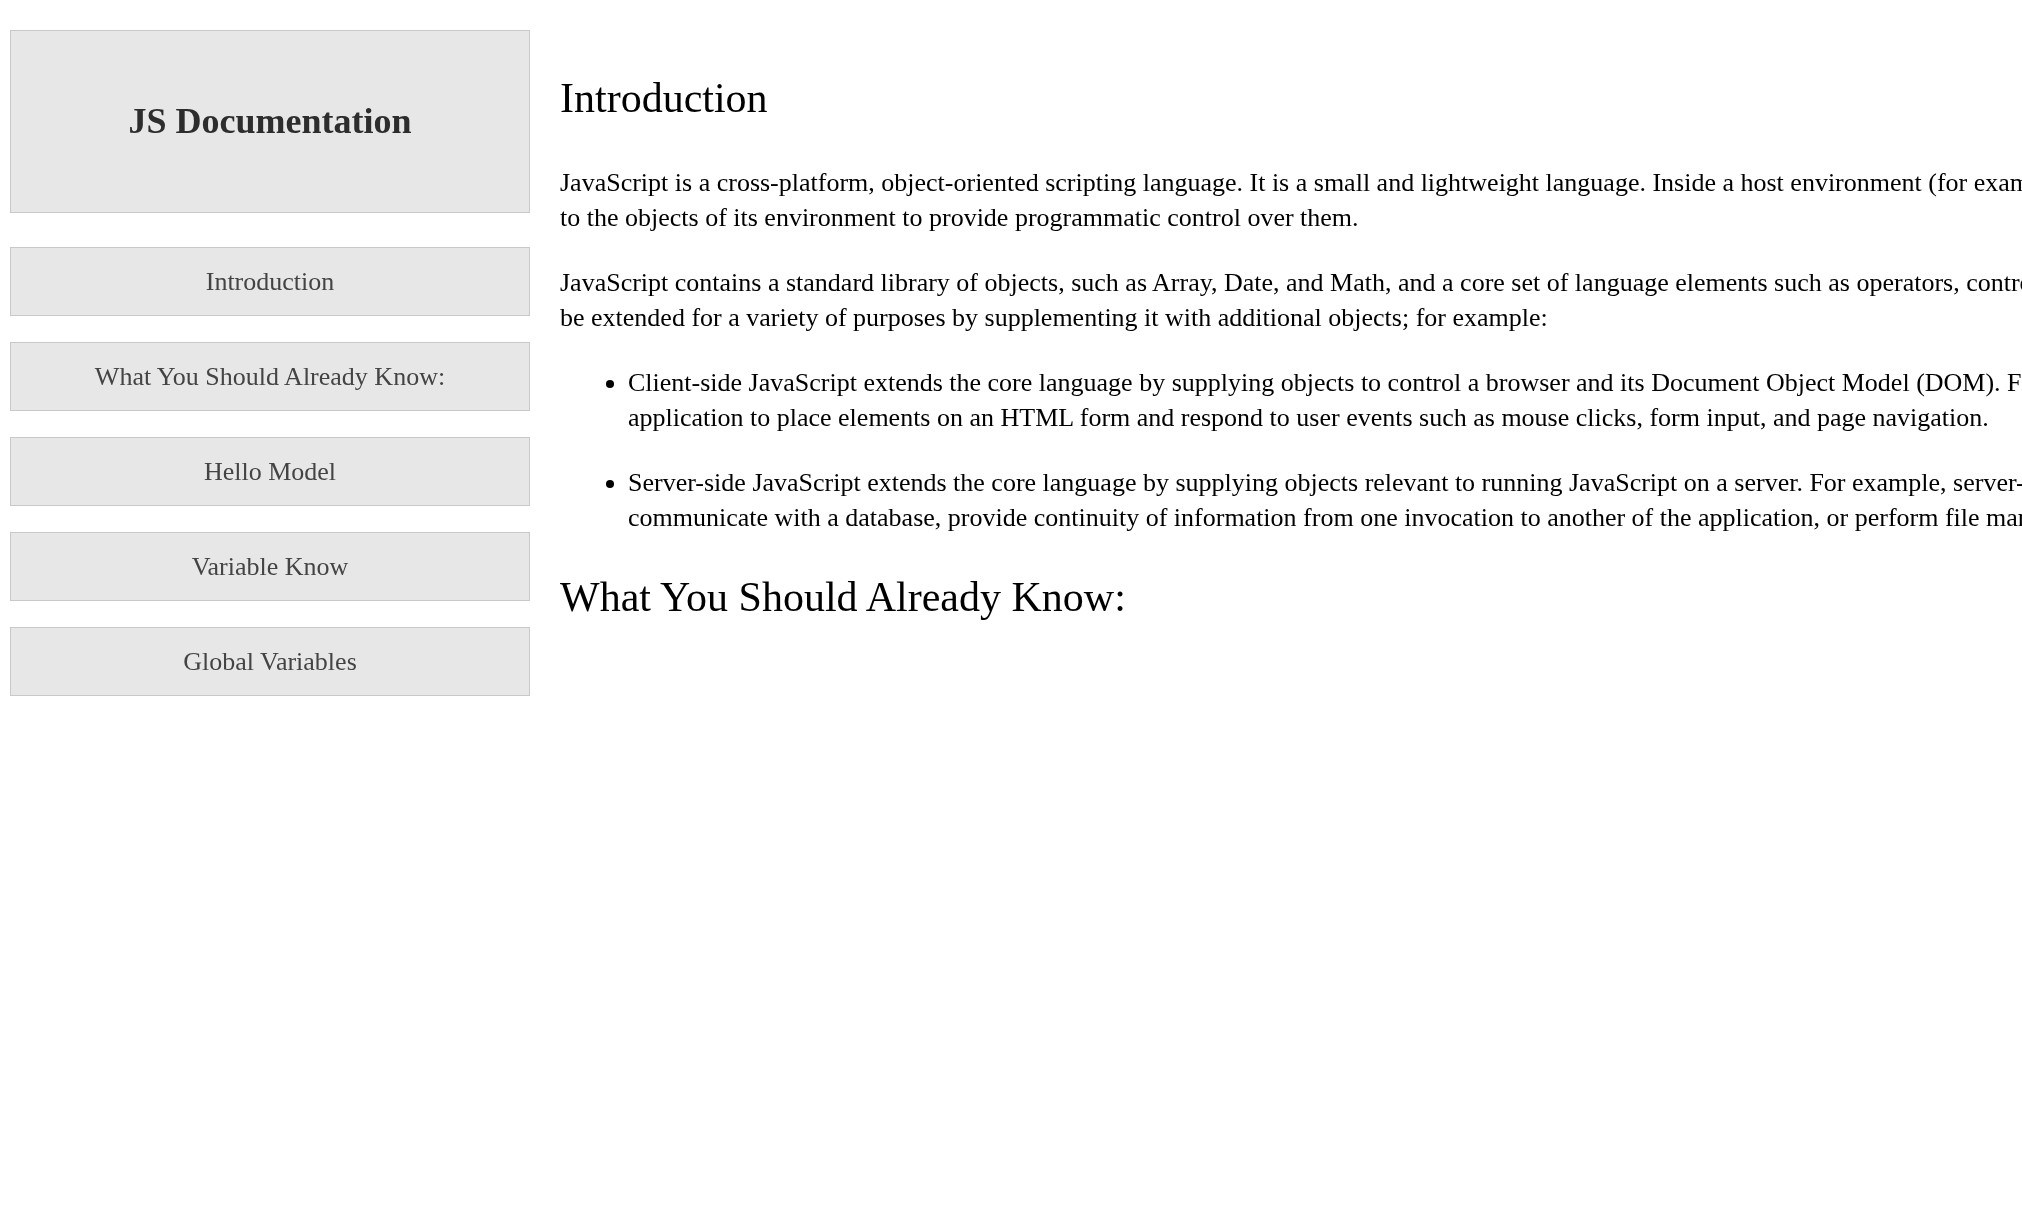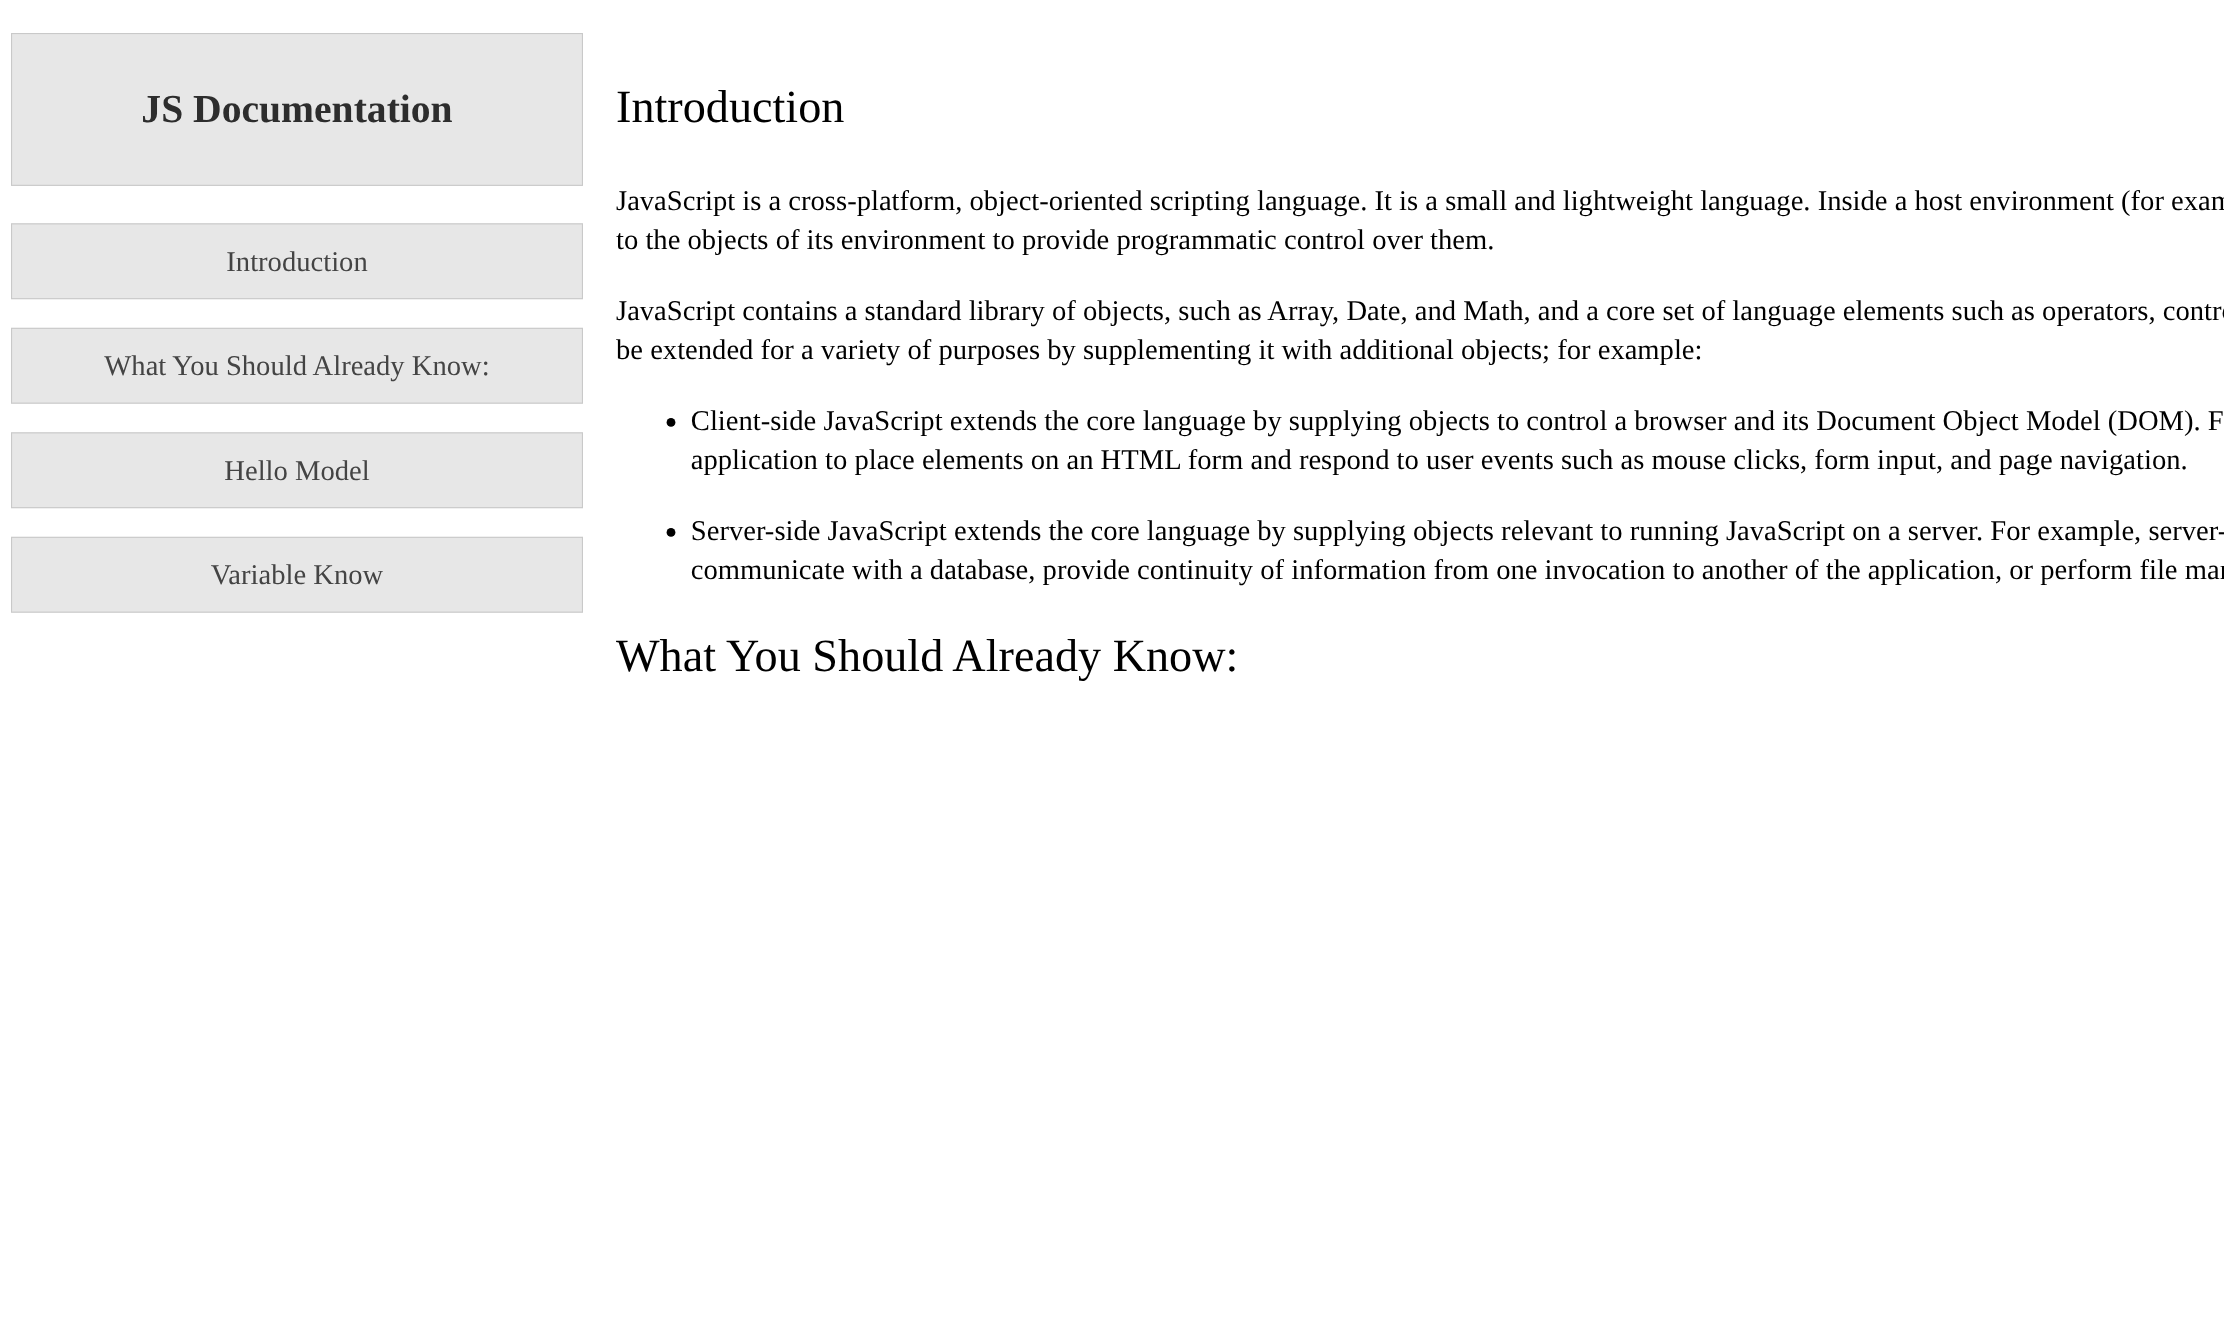--- a/index.html
+++ b/index.html
@@ -20,21 +20,21 @@
     }
     .sidebar {
       width: 540px;
       flex-shrink: 0;
       padding: 30px 10px 10px 10px;
     }
     .sidebar-header {
       background: #e7e7e7;
       border: 1px solid #c9c9c9;
       text-align: center;
-      padding: 44px 10px;
+      padding: 66px 10px;
       margin-bottom: 34px;
     }
     .sidebar-header h1 {
       font-size: 36px;
       font-weight: bold;
       color: #2d2d2d;
     }
     .nav-list {
       list-style: none;
       padding: 0;
@@ -84,20 +84,21 @@
 <div class="layout">
   <nav class="sidebar">
     <header class="sidebar-header">
       <h1>JS Documentation</h1>
     </header>
     <ul class="nav-list">
       <li class="nav-item">Introduction</li>
       <li class="nav-item">What You Should Already Know:</li>
       <li class="nav-item">Hello Model</li>
       <li class="nav-item">Variable Know</li>
+      <li class="nav-item">Global Variables</li>
     </ul>
   </nav>
 
   <main class="main">
     <div class="clip">
       <section class="section">
         <h2>Introduction</h2>
         <p>JavaScript is a cross-platform, object-oriented scripting language. It is a small and lightweight language. Inside a host environment (for example, a web browser), JavaScript can be connected to the objects of its environment to provide programmatic control over them.</p>
         <p>JavaScript contains a standard library of objects, such as Array, Date, and Math, and a core set of language elements such as operators, control structures, and statements. Core JavaScript can be extended for a variety of purposes by supplementing it with additional objects; for example:</p>
         <ul>

